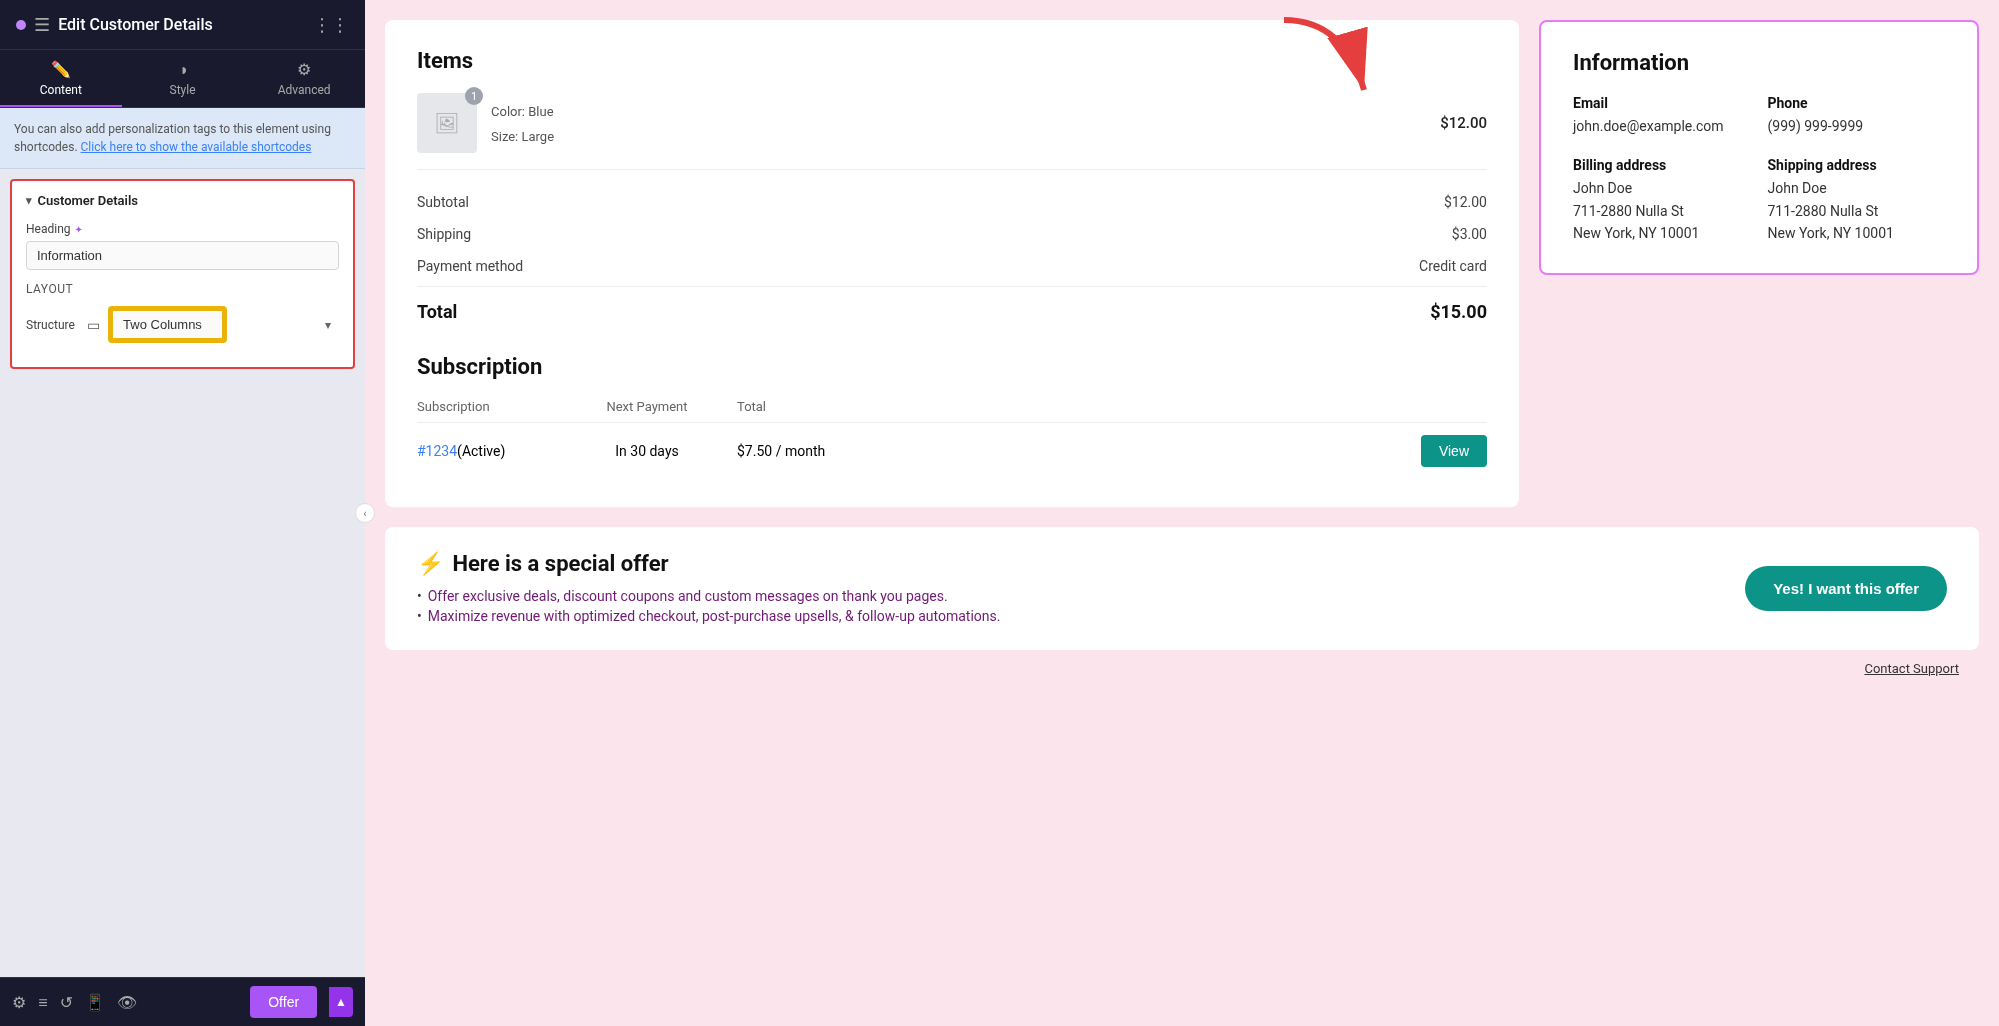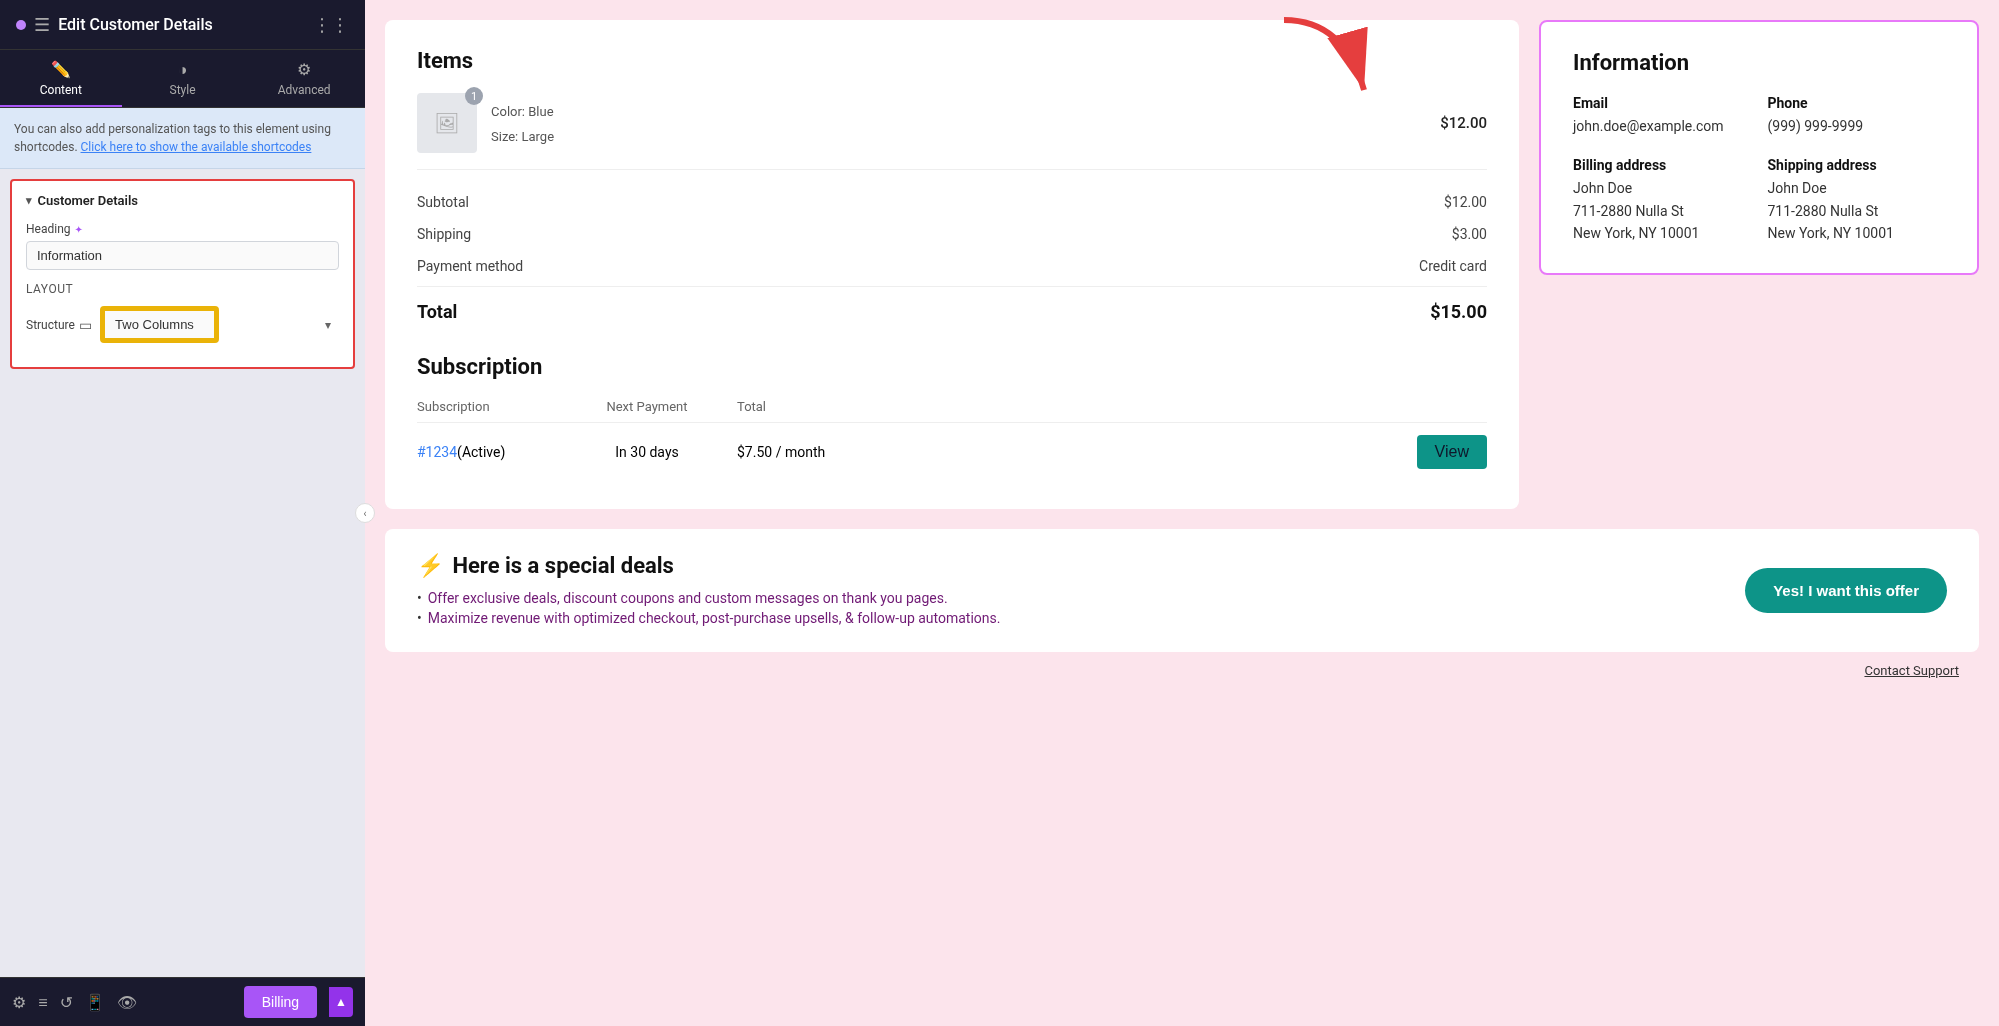--- a/index.html
+++ b/index.html
@@ -127,21 +127,21 @@
       display: flex;
       align-items: center;
       gap: 8px;
     }
     .structure-label {
       font-size: 12px;
       color: #444;
       min-width: 60px;
       display: flex;
       align-items: center;
-      gap: 4px;
+      gap: 12px;
     }
     .structure-icon { font-size: 14px; color: #555; }
     .structure-select {
       flex: 1;
       border: 5px solid #eab308;
       border-radius: 4px;
       padding: 6px 10px;
       font-size: 13px;
       color: #333;
       background: #fafafa;
@@ -310,25 +310,25 @@
       align-items: center;
       padding: 12px 0;
       font-size: 14px;
     }
     .sub-col-1 { width: 140px; }
     .sub-col-2 { width: 140px; text-align: center; }
     .sub-col-3 { width: 120px; }
     .sub-link { color: #3b82f6; text-decoration: none; }
     .view-btn {
       background: #0d9488;
-      color: #0f172a;
+      color: #ffffff;
       border: none;
       border-radius: 4px;
       padding: 8px 18px;
-      font-size: 16px;
+      font-size: 14px;
       cursor: pointer;
       margin-left: auto;
     }
 
     
     .info-card {
       width: 440px;
       min-width: 440px;
       background: #fff;
       border-radius: 8px;
@@ -489,21 +489,21 @@
     </div>
   </div>
 
   <div class="sidebar-toolbar">
     <span class="toolbar-icon">⚙</span>
     <span class="toolbar-icon">≡</span>
     <span class="toolbar-icon">↺</span>
     <span class="toolbar-icon">📱</span>
     <span class="toolbar-icon">👁</span>
     <div class="toolbar-spacer"></div>
-    <button class="update-btn">Billing</button>
+    <button class="update-btn">Offer</button>
     <button class="update-chevron">▲</button>
   </div>
 </div>
 
 <div style="position:relative;width:0;display:flex;align-items:center;">
   <div style="position:absolute;left:-10px;top:50%;transform:translateY(-50%);background:#fff;border:1px solid #ddd;border-radius:50%;width:20px;height:20px;display:flex;align-items:center;justify-content:center;cursor:pointer;font-size:10px;color:#666;z-index:10;">‹</div>
 </div>
 
 <div class="main">
   <div class="main-inner">
@@ -592,21 +592,21 @@
           </div>
         </div>
       </div>
 
     </div>
 
     <div class="offer-bar">
       <div class="offer-left">
         <div class="offer-title">
           <span>⚡</span>
-          <span>Here is a special deals</span>
+          <span>Here is a special offer</span>
         </div>
         <ul class="offer-bullets">
           <li>Offer exclusive deals, discount coupons and custom messages on thank you pages.</li>
           <li>Maximize revenue with optimized checkout, post-purchase upsells, &amp; follow-up automations.</li>
         </ul>
       </div>
       <button class="offer-btn">Yes! I want this offer</button>
     </div>
 
     <div style="text-align:right;padding:8px 0 0 0;">

